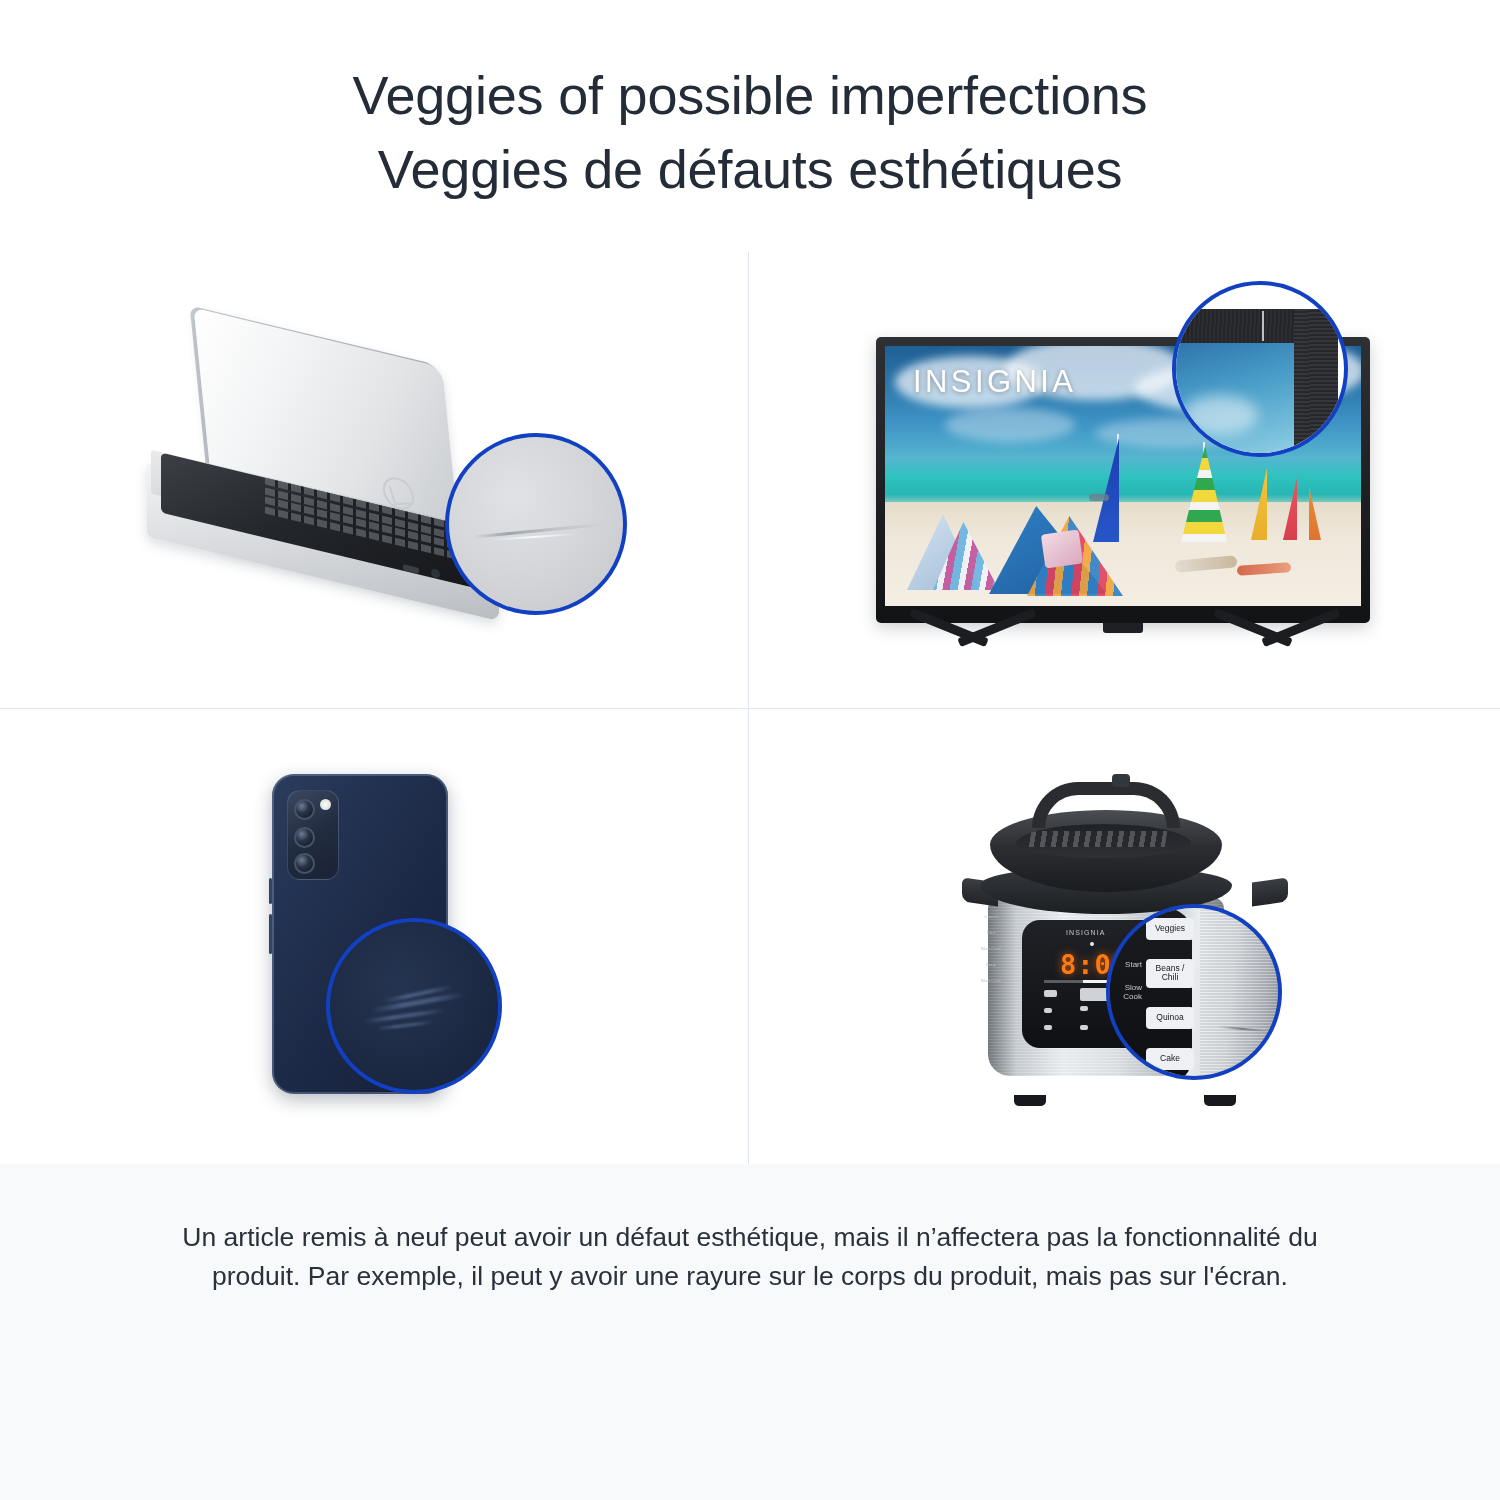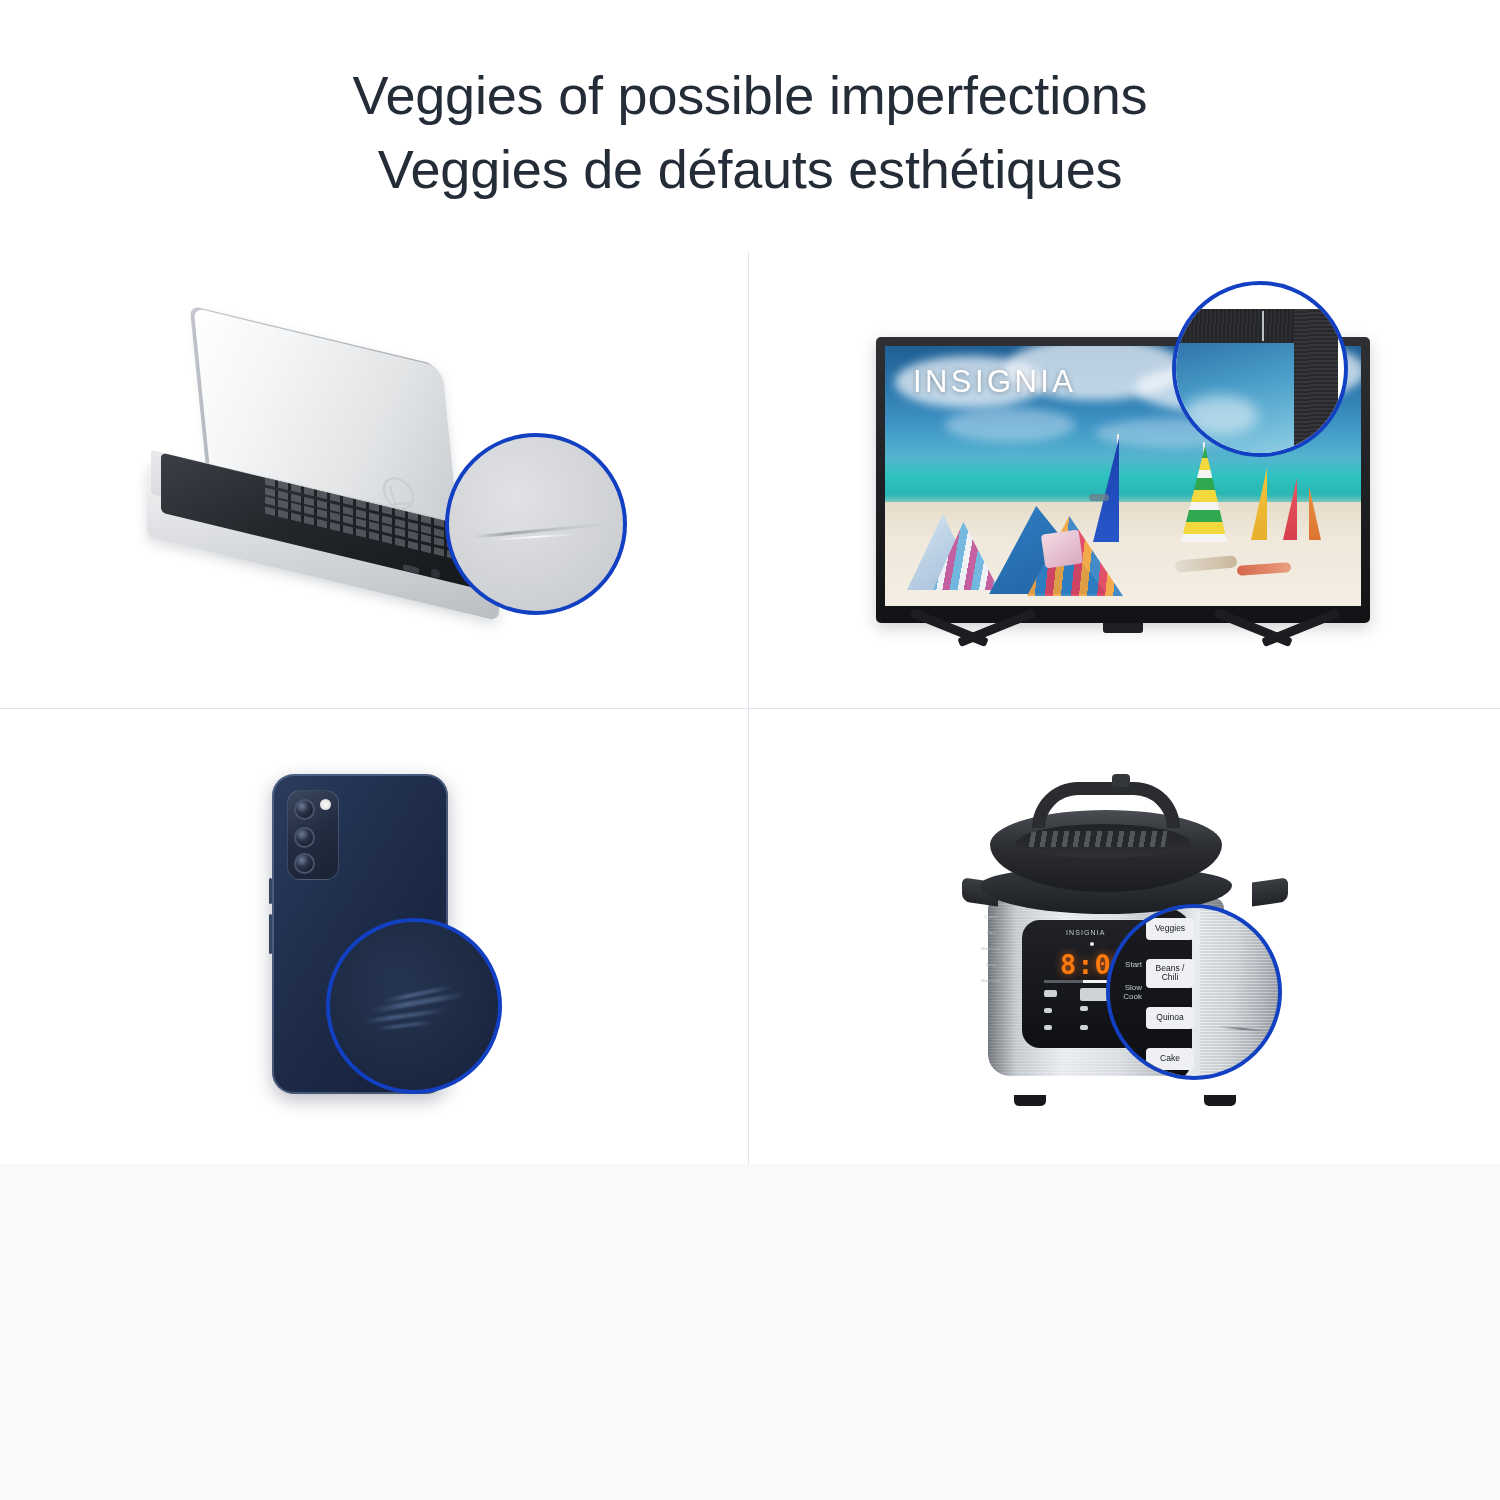--- a/index.html
+++ b/index.html
@@ -804,15 +804,16 @@
             <div class="mag-ck-btn">Quinoa</div>
             <div class="mag-ck-btn">Cake</div>
           </div>
           <div class="mag-ck-scratch"></div>
         </div>
       </div>
     </div>
   </div>
 
   <div class="footer">
+    <p>Un article remis à neuf peut avoir un défaut esthétique, mais il n’affectera pas la fonctionnalité du produit. Par exemple, il peut y avoir une rayure sur le corps du produit, mais pas sur l'écran.</p>
   </div>
 
 </div>
 
 </body></html>

